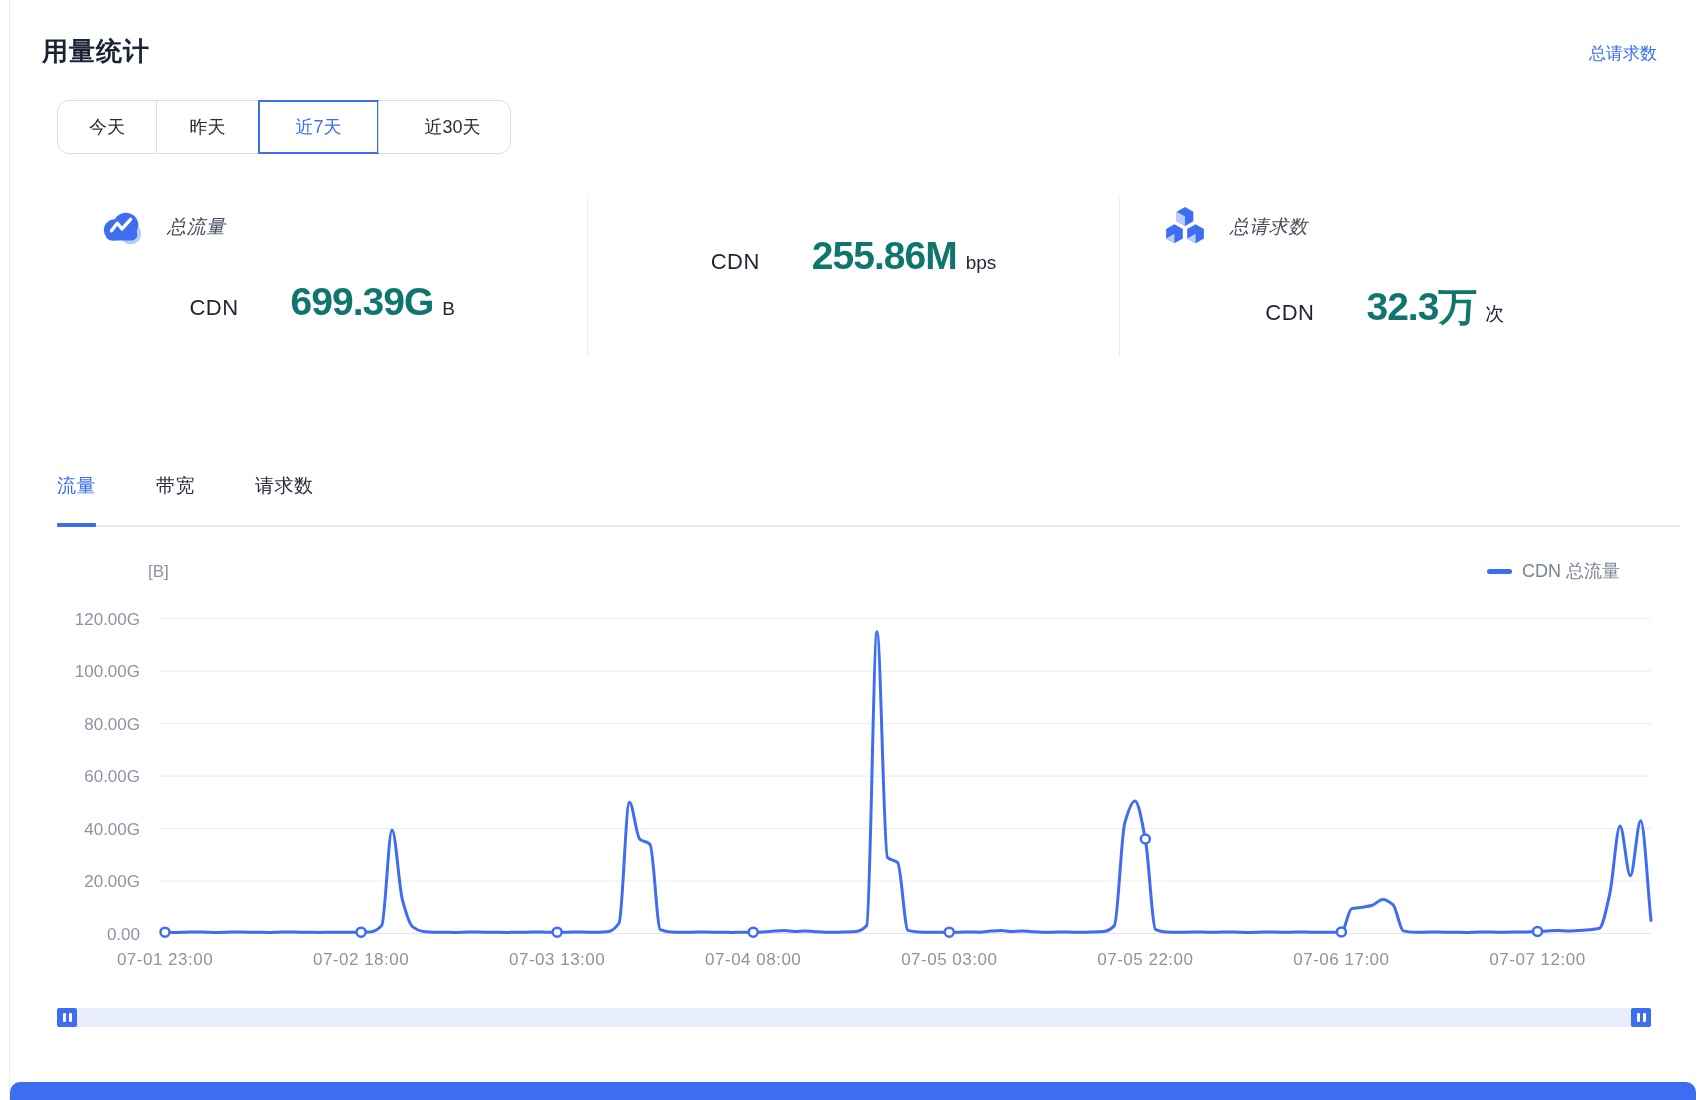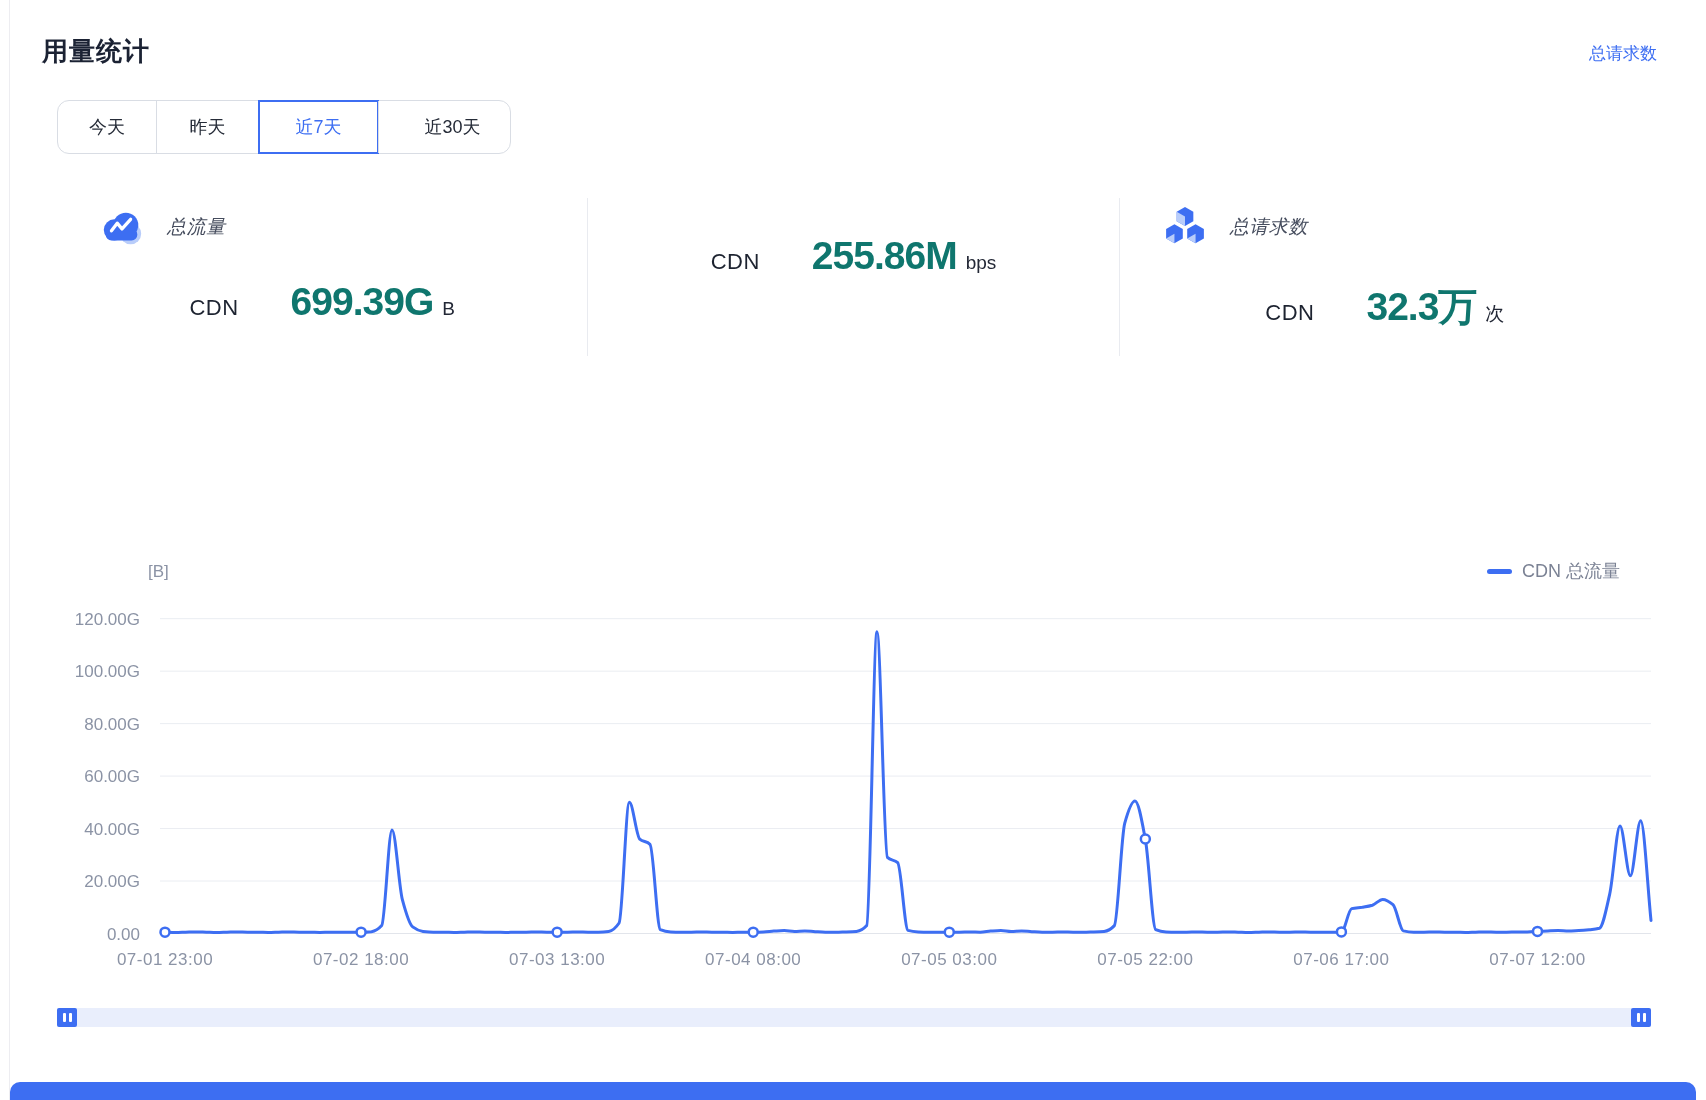--- a/index.html
+++ b/index.html
@@ -113,20 +113,25 @@
       </div>
       <div class="stat-value-row">
         <span class="stat-product">CDN</span>
         <span class="stat-value">32.3万</span>
         <span class="stat-unit">次</span>
       </div>
     </div>
 
   </div>
 
+  <div class="chart-tabs">
+    <div class="chart-tab active">流量</div>
+    <div class="chart-tab">带宽</div>
+    <div class="chart-tab">请求数</div>
+  </div>
 
   <div class="unit-label">[B]</div>
 
   <div class="legend">
     <span class="legend-dash"></span>
     <span class="legend-text">CDN 总流量</span>
   </div>
 
   <svg id="chart-svg" width="1706" height="450">
       <line x1="160" x2="1651" y1="73.68" y2="73.68" stroke="#EAEDF2" stroke-width="1"></line>

